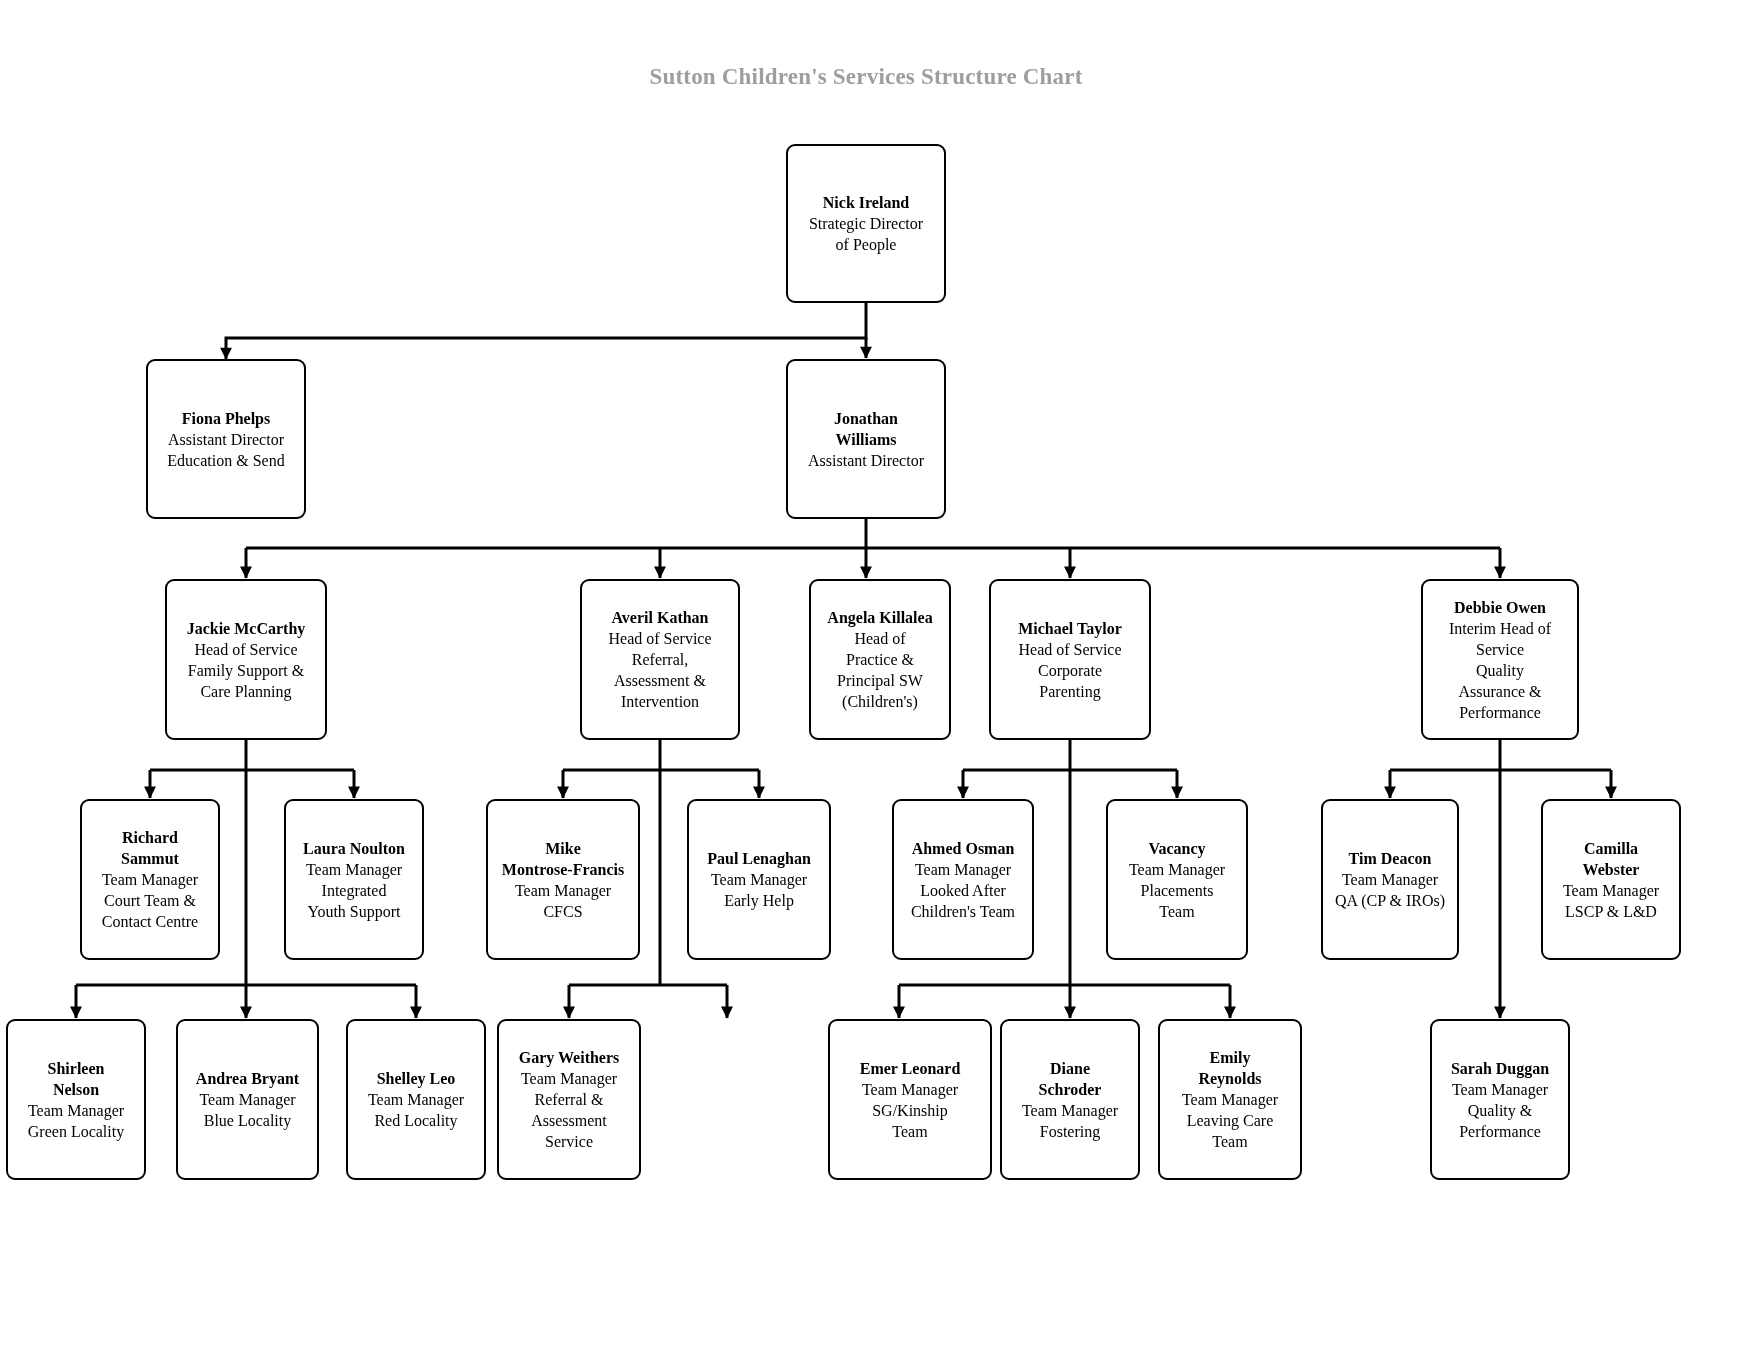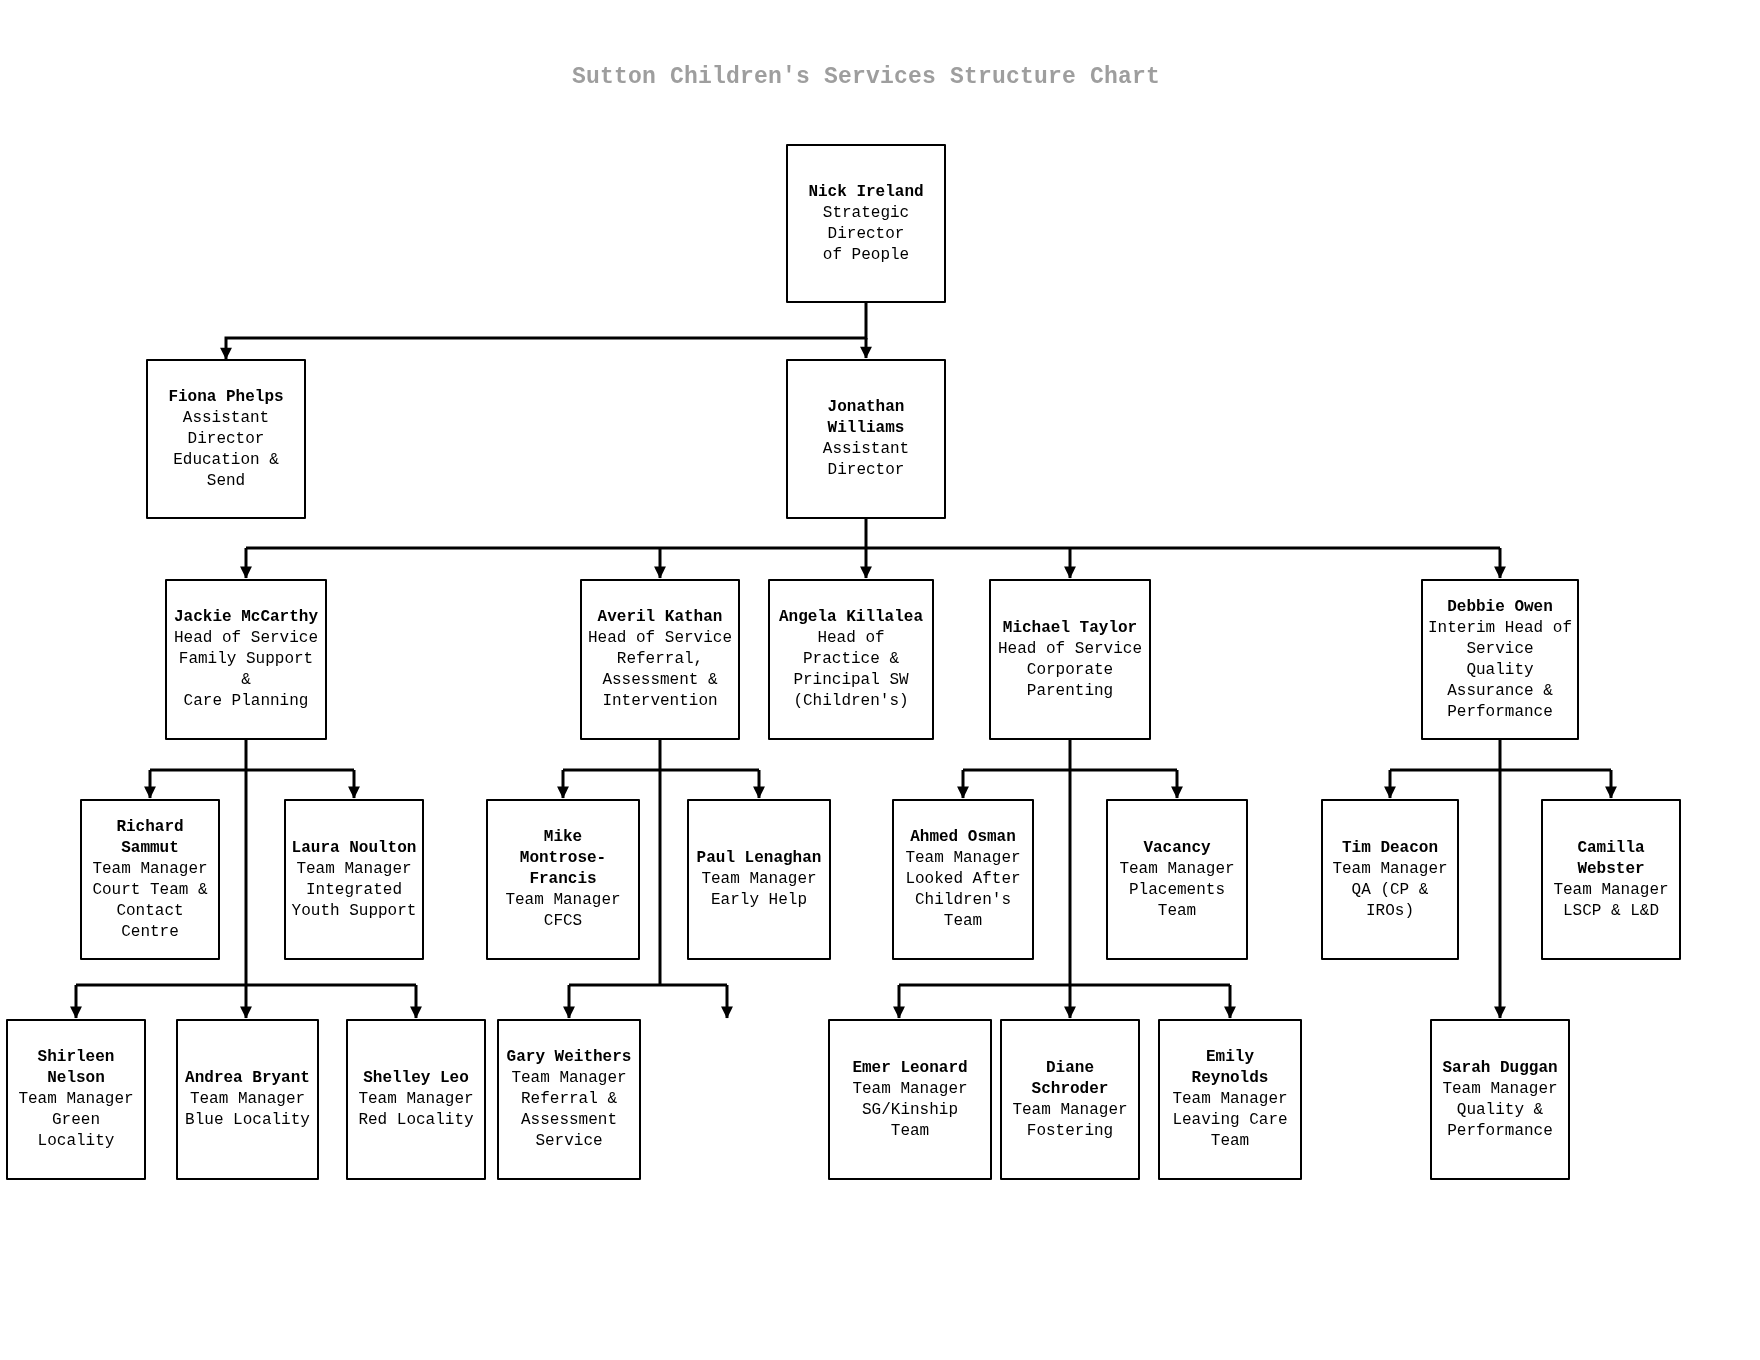--- a/index.html
+++ b/index.html
@@ -1,20 +1,20 @@
 <!DOCTYPE html>
 <html><head>
 <meta charset="utf-8">
 <style>
   html,body{margin:0;padding:0;background:#ffffff;}
   #canvas{
     position:relative;
     width:1760px;height:1360px;
     background:#ffffff;
-    font-family:Liberation Mono, monospace;
+    font-family:Liberation Serif, serif;
     overflow:hidden;
   }
   #chart-title{
     position:absolute;
     left:0;top:64px;width:1732px;
     text-align:center;
     font-size:23px;
     font-weight:bold;
     color:#9e9e9e;
     letter-spacing:.2px;
@@ -25,21 +25,21 @@
   svg.connectors path{
     fill:none;
     stroke:#000000;
     stroke-width:3;
   }
   .node{
     position:absolute;
     box-sizing:border-box;
     background:#ffffff;
     border:2.5px solid #000000;
-    border-radius:1px;
+    border-radius:9px;
     display:flex;
     align-items:center;
     justify-content:center;
     text-align:center;
     padding:4px;
   }
   .node-name{
     font-weight:bold;
     font-size:16px;
     line-height:21px;
@@ -155,21 +155,21 @@
   </div>
   <div class="node" style="left:580px;top:579px;width:160px;height:161px">
     <div>
         <div class="node-name">Averil Kathan</div>
         <div class="node-role">Head of Service
 Referral,
 Assessment &amp;
 Intervention</div>
       </div>
   </div>
-  <div class="node" style="left:768px;top:579px;width:166px;height:161px">
+  <div class="node" style="left:809px;top:579px;width:142px;height:161px">
     <div>
         <div class="node-name">Angela Killalea</div>
         <div class="node-role">Head of
 Practice &amp;
 Principal SW
 (Children's)</div>
       </div>
   </div>
   <div class="node" style="left:989px;top:579px;width:162px;height:161px">
     <div>

